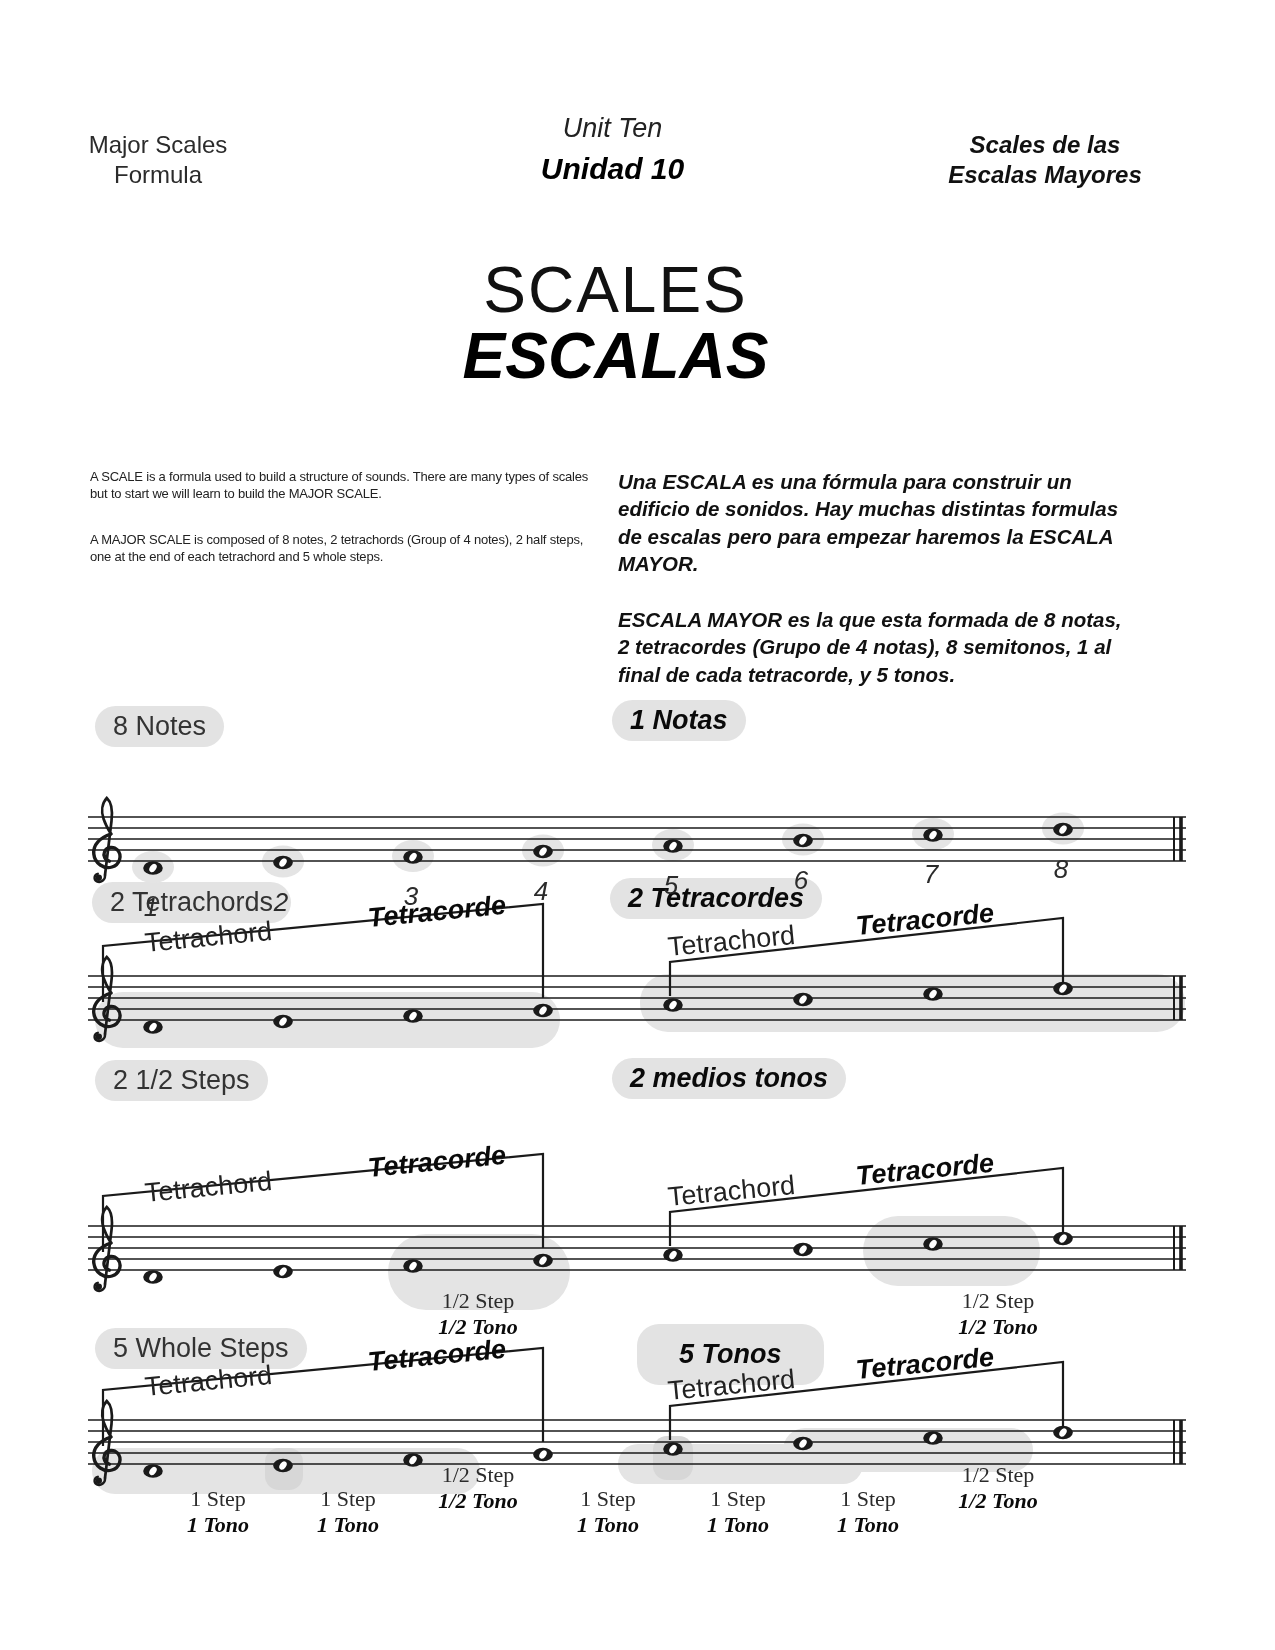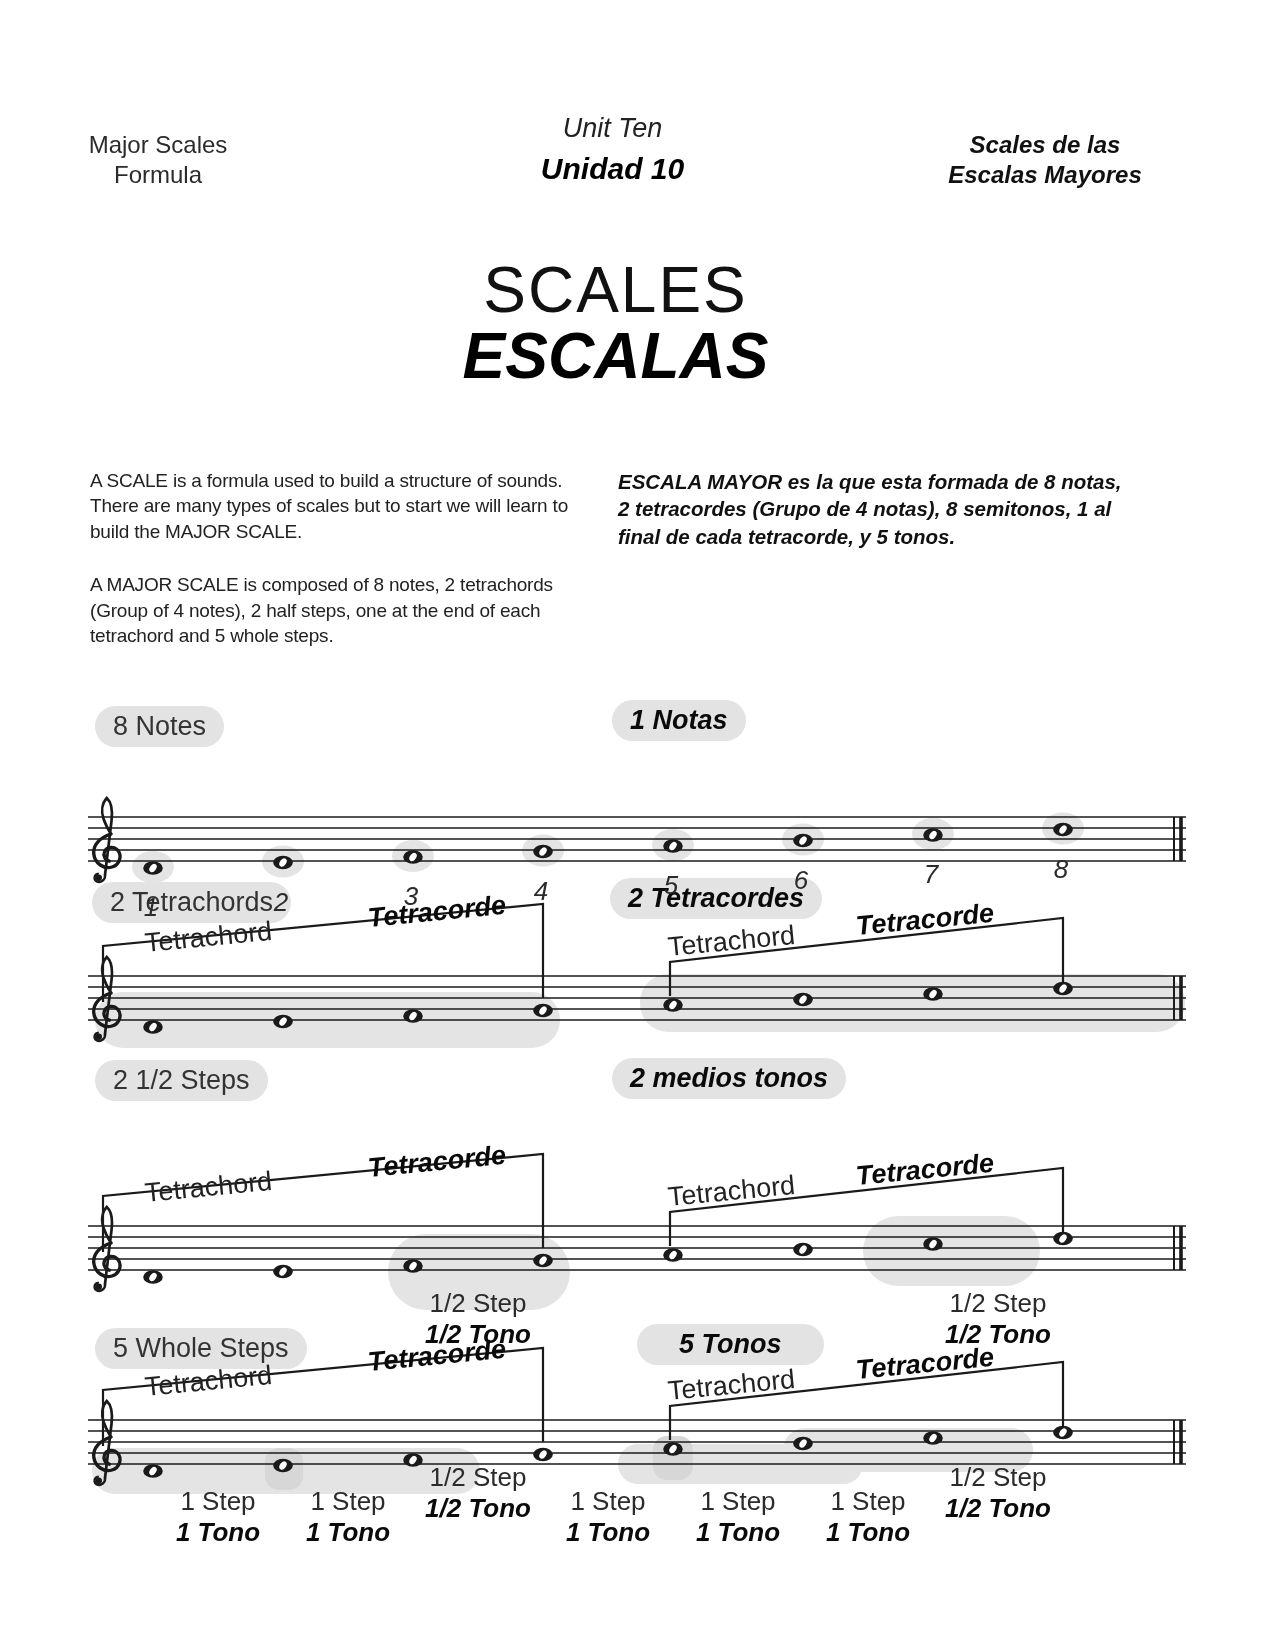--- a/index.html
+++ b/index.html
@@ -14,34 +14,34 @@
   .hdr-center{left:0;top:112px;width:1275px;transform:translateX(-25px);}
   .hdr-center .l1{font-size:27px;font-style:italic;font-weight:300;color:#222;}
   .hdr-center .l2{font-size:30px;font-style:italic;font-weight:bold;color:#000;margin-top:4px;}
   .hdr-right{left:920px;top:130px;width:250px;font-size:24px;font-style:italic;font-weight:600;color:#111;}
   
   .main-title{position:absolute;left:0;top:258px;width:1275px;text-align:center;transform:translateX(-22px);line-height:1.0;}
   .main-title .en{font-size:64px;font-weight:300;letter-spacing:2px;color:#111;}
   .main-title .es{font-size:64px;font-weight:bold;font-style:italic;color:#000;margin-top:2px;}
   
   .intro-col{position:absolute;top:468px;line-height:1.34;}
-  .intro-en{left:90px;width:515px;font-size:19px;font-weight:300;letter-spacing:-0.2px;color:#222;}
+  .intro-en{left:90px;width:515px;font-size:13px;font-weight:300;letter-spacing:-0.2px;color:#222;}
   .intro-es{left:618px;width:515px;font-size:20.5px;font-weight:bold;font-style:italic;color:#111;}
   .intro-col p{margin:0 0 28px 0;}
   
   .pill{position:absolute;background:#e3e3e3;border-radius:22px;padding:5px 18px;
         font-size:27px;color:#333;white-space:nowrap;}
   .pill-es{font-style:italic;font-weight:bold;color:#0a0a0a;}
-  .pill-wide{padding:5px 42px;}
+  .pill-wide{padding:15px 42px;}
   
   .brk{position:absolute;font-size:27px;white-space:nowrap;transform:rotate(-5.5deg);transform-origin:left center;}
   .brk-en{font-weight:400;color:#222;}
   .brk-es{font-weight:bold;font-style:italic;color:#0a0a0a;}
   
-  .steplbl{position:absolute;width:160px;margin-left:-80px;text-align:center;font-size:26px;line-height:1.2;}
+  .steplbl{position:absolute;width:160px;margin-left:-80px;text-align:center;font-size:22px;line-height:1.2;font-family:Liberation Serif, serif;}
   .steplbl .en{color:#2b2b2b;font-weight:400;}
   .steplbl .es{font-weight:bold;font-style:italic;color:#0a0a0a;}
   
   #music{position:absolute;left:0;top:0;width:1275px;height:1650px;}
 </style>
 </head>
 <body>
 
 <div class="page">
 
@@ -61,20 +61,21 @@
   <div class="main-title">
     <div class="en">SCALES</div>
     <div class="es">ESCALAS</div>
   </div>
 
   <div class="intro-col intro-en">
     <p>A SCALE is a formula used to build a structure of sounds. There are many types of scales but to start we will learn to build the MAJOR SCALE.</p>
     <p>A MAJOR SCALE is composed of 8 notes, 2 tetrachords (Group of 4 notes), 2 half steps, one at the end of each tetrachord and 5 whole steps.</p>
   </div>
   <div class="intro-col intro-es">
+    <p>Una ESCALA es una fórmula para construir un edificio de sonidos.  Hay muchas distintas formulas de escalas pero para empezar haremos la ESCALA MAYOR.</p>
     <p>ESCALA MAYOR es la que esta formada de 8 notas, 2 tetracordes (Grupo de 4 notas), 8 semitonos, 1 al final de cada tetracorde, y 5 tonos.</p>
   </div>
 
   <div class="pill" style="left:95px;top:706px;text-align:center;">8 Notes</div>
   <div class="pill pill-es" style="left:612px;top:700px;">1 Notas</div>
   <div class="pill" style="left:92px;top:882px;">2 Tetrachords</div>
   <div class="pill pill-es" style="left:610px;top:878px;">2 Tetracordes</div>
   <div class="pill" style="left:95px;top:1060px;">2 1/2 Steps</div>
   <div class="pill pill-es" style="left:612px;top:1058px;">2 medios tonos</div>
   <div class="pill" style="left:95px;top:1328px;">5 Whole Steps</div>

